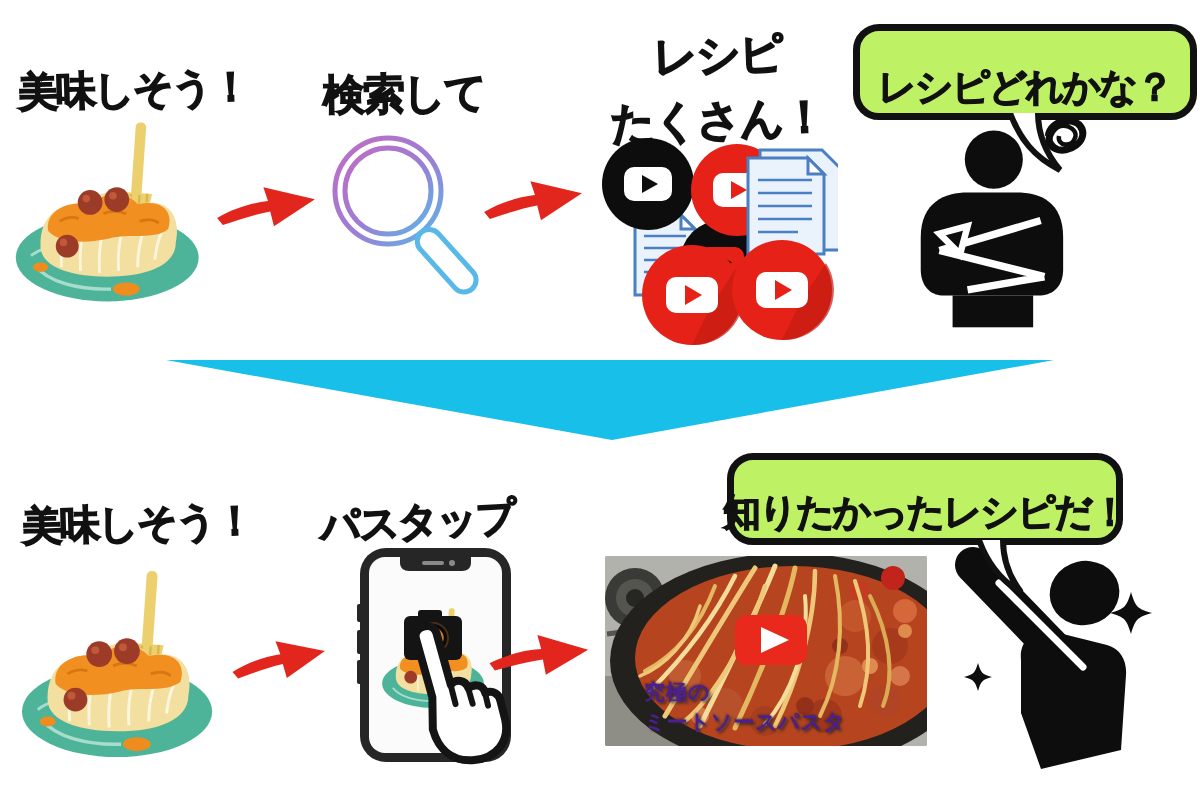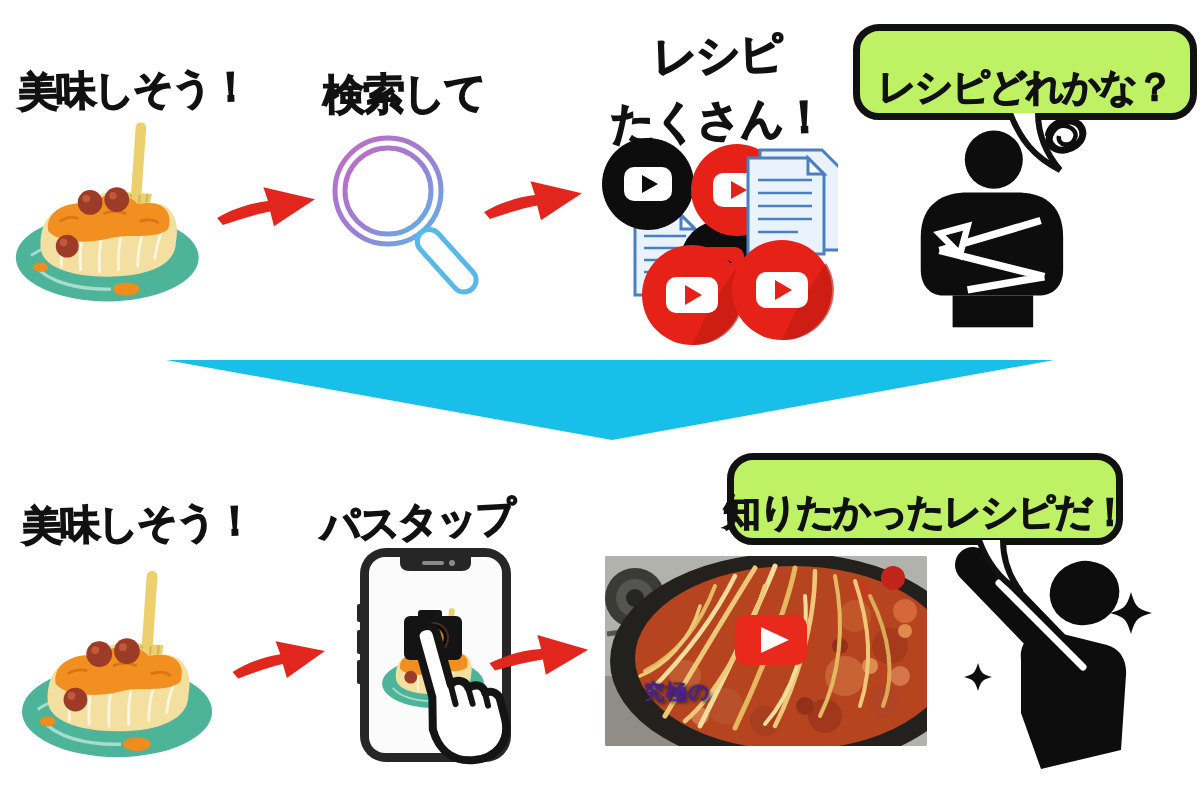--- a/index.html
+++ b/index.html
@@ -287,20 +287,21 @@
       </g>
       <circle cx="288" cy="22" r="12" fill="#c0241a"></circle>
       <circle cx="150" cy="95" r="8" fill="#c0241a"></circle>
 
       <g>
         <rect x="130" y="59" width="72" height="50" rx="12" fill="#e8291c"></rect>
         <path d="M156,71 L156,97 L184,84 Z" fill="#ffffff"></path>
       </g>
     </svg>
     <div class="thumb-caption" style="top:122px;font-size:21px;">究極の</div>
+    <div class="thumb-caption" style="top:152px;font-size:21px;">ミートソースパスタ</div>
   </div>
 
   <div class="bubble abs" style="left:727px;top:453px;width:396px;height:92px;font-size:38px;">
     <span>知りたかったレシピだ！</span>
   </div>
 
   <svg class="abs" style="left:975px;top:540px;z-index:4;" width="58" height="58" viewBox="0 0 58 58">
     <path d="M4,0 C12,22 24,40 46,52 C32,34 28,16 28,0 Z" fill="#ffffff"></path>
     <path d="M4,0 C12,22 24,40 46,52 C32,34 28,16 28,0" fill="none" stroke="#111" stroke-width="6"></path>
   </svg>

